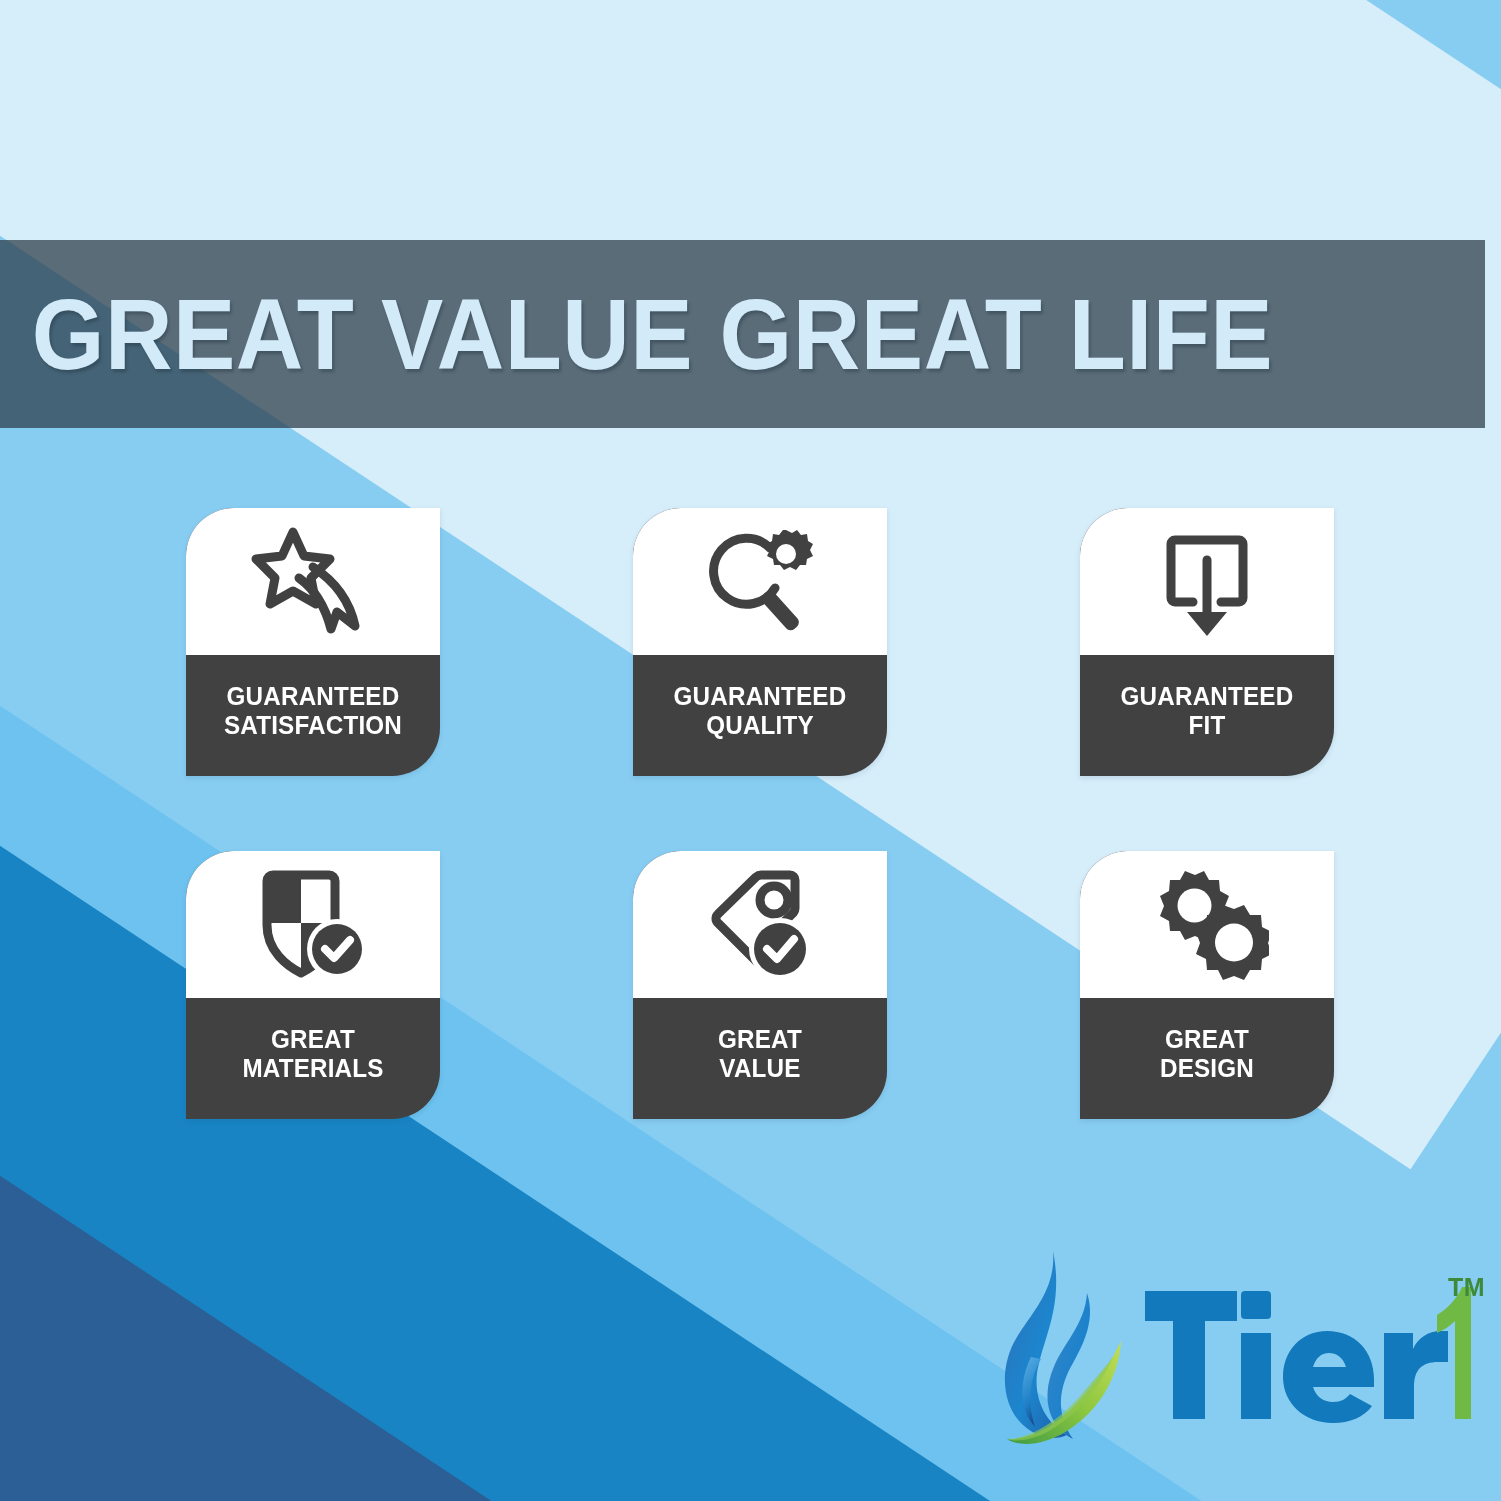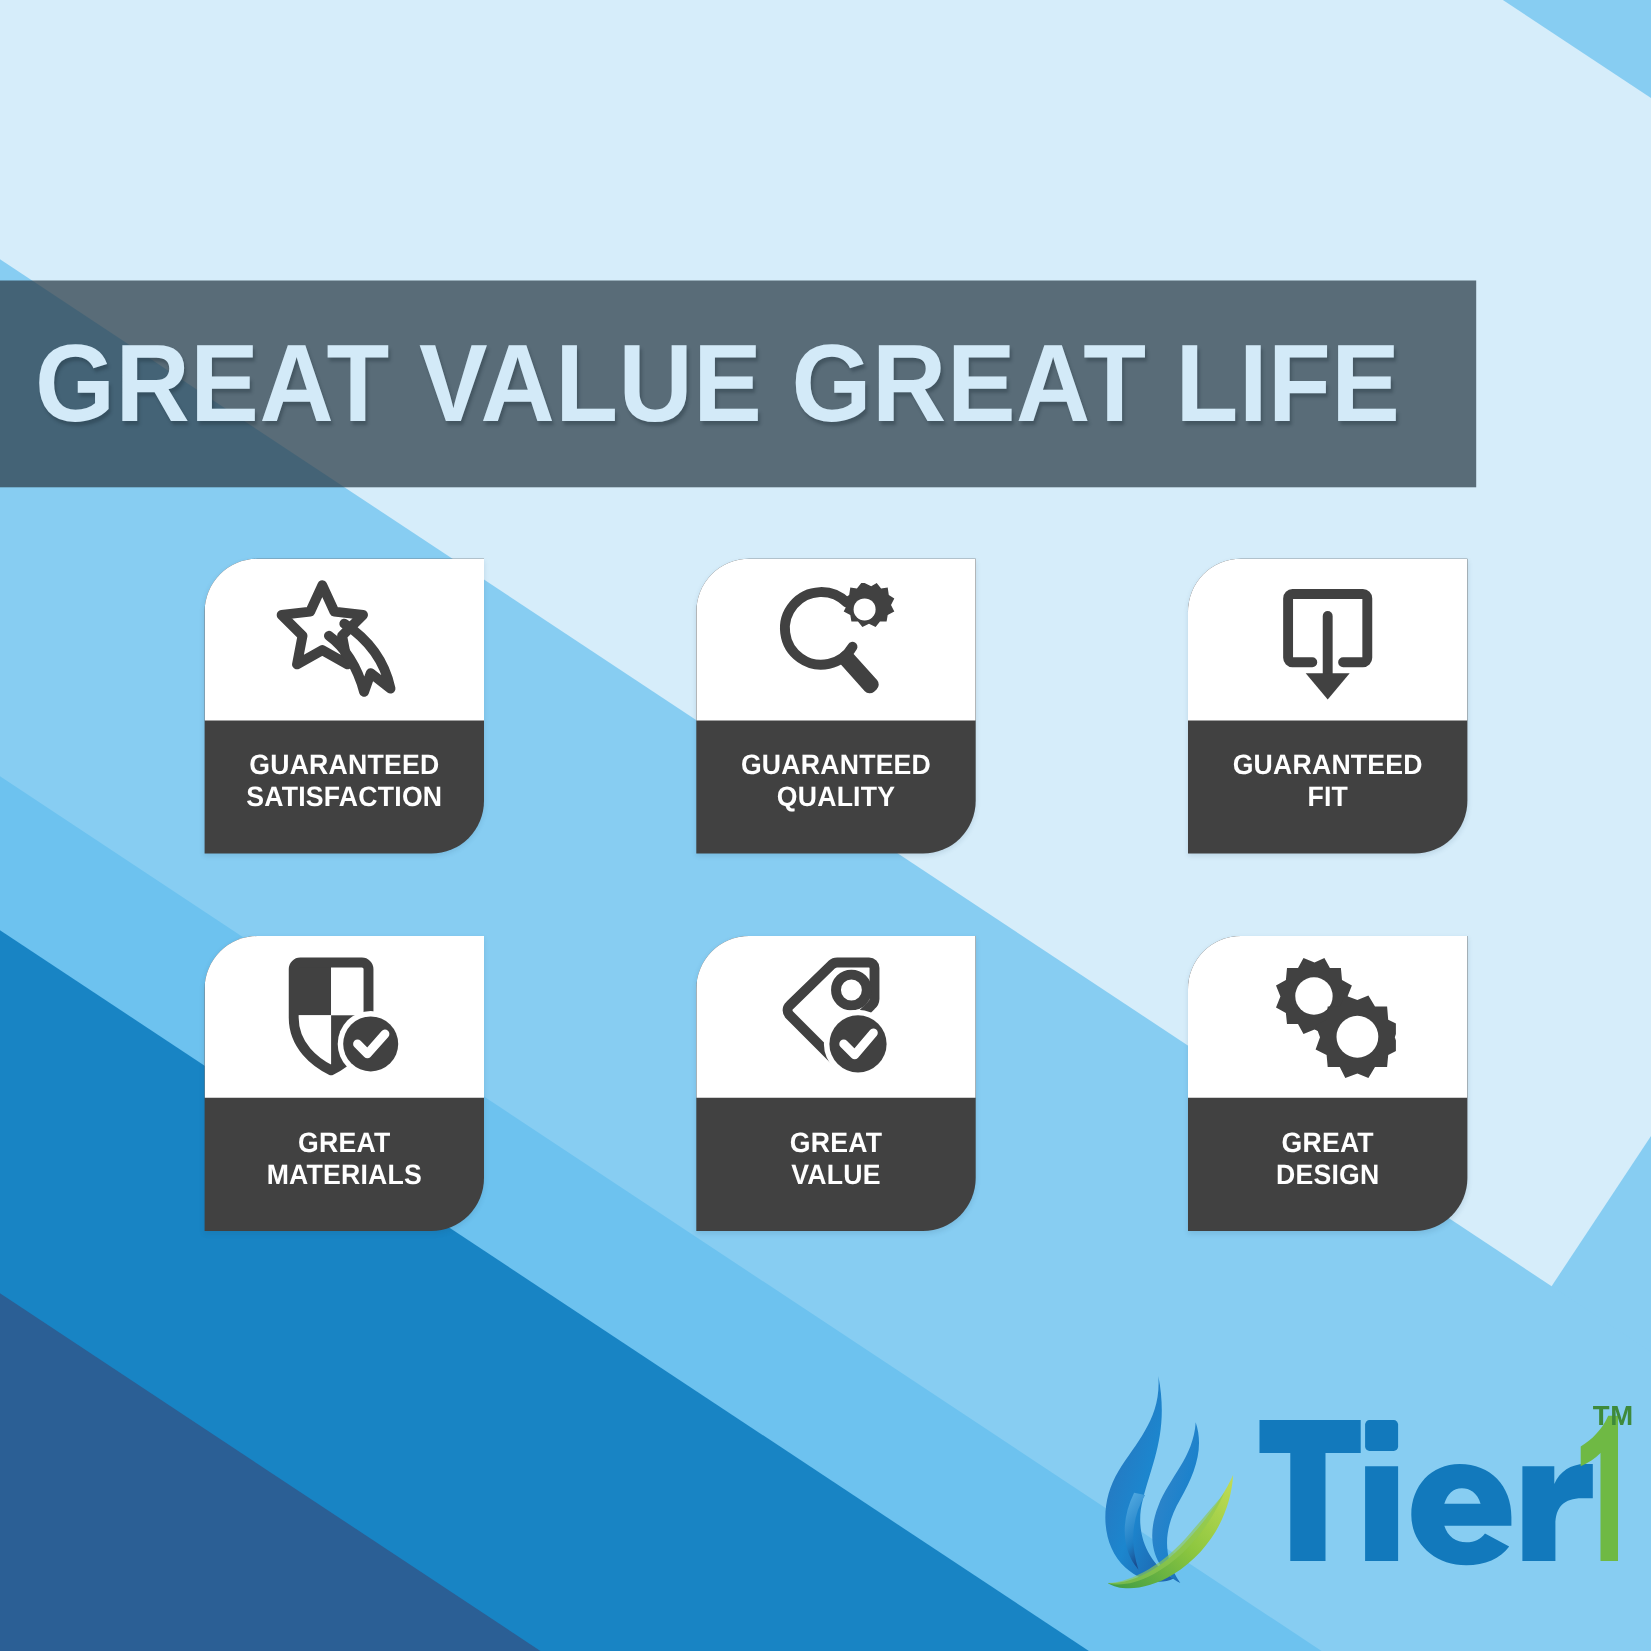--- a/index.html
+++ b/index.html
@@ -27,22 +27,22 @@
     left: -900px;
     width: 3400px;
     transform-origin: left top;
     transform: rotate(33.5deg);
   }
 
   
   .banner {
     position: absolute;
     left: 0;
-    top: 255px;
-    width: 1342px;
+    top: 240px;
+    width: 1485px;
     height: 188px;
     background: rgba(44, 62, 74, 0.74);
     display: flex;
     align-items: center;
     overflow: hidden;
     text-align: right;
   }
   .banner-title {
     color: #D3EAF8;
     font-size: 100px;

